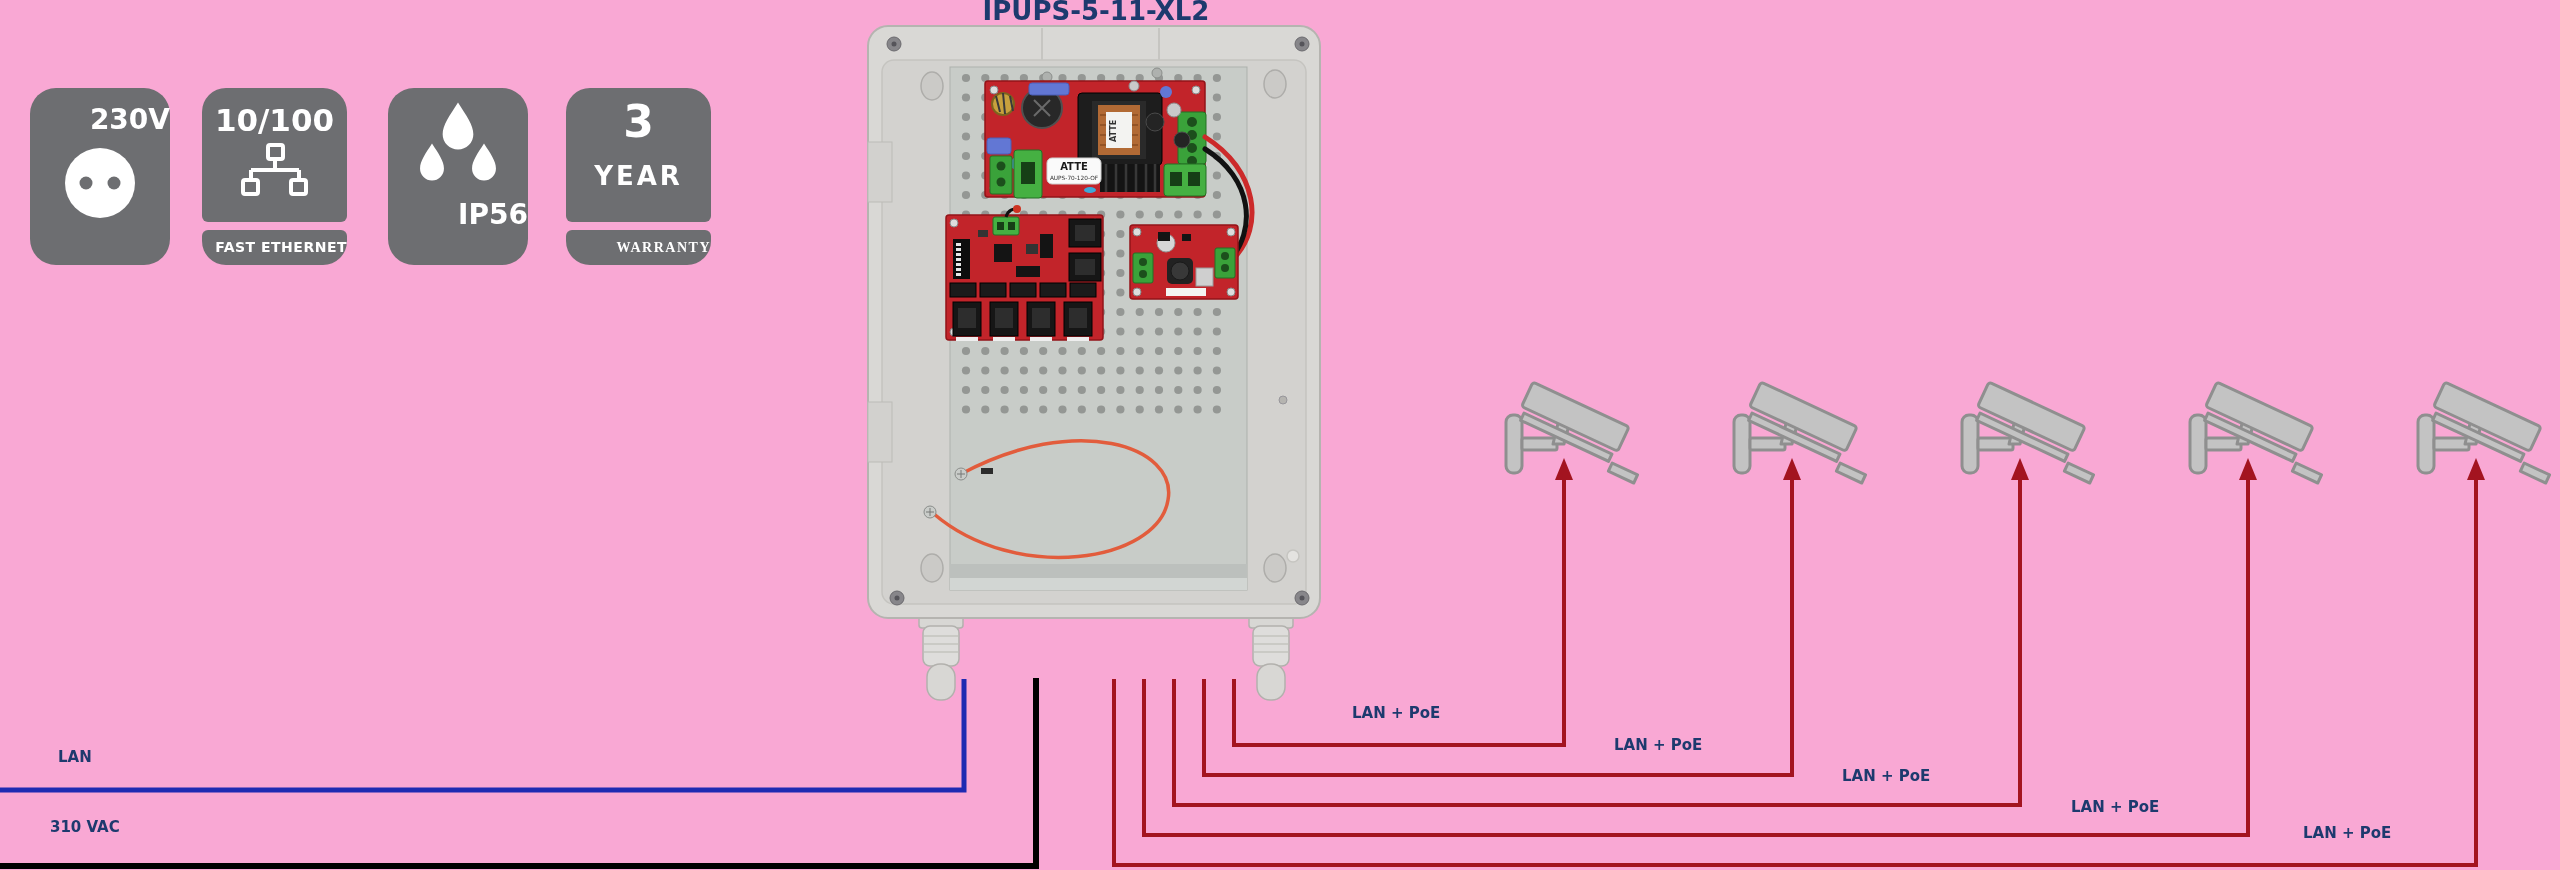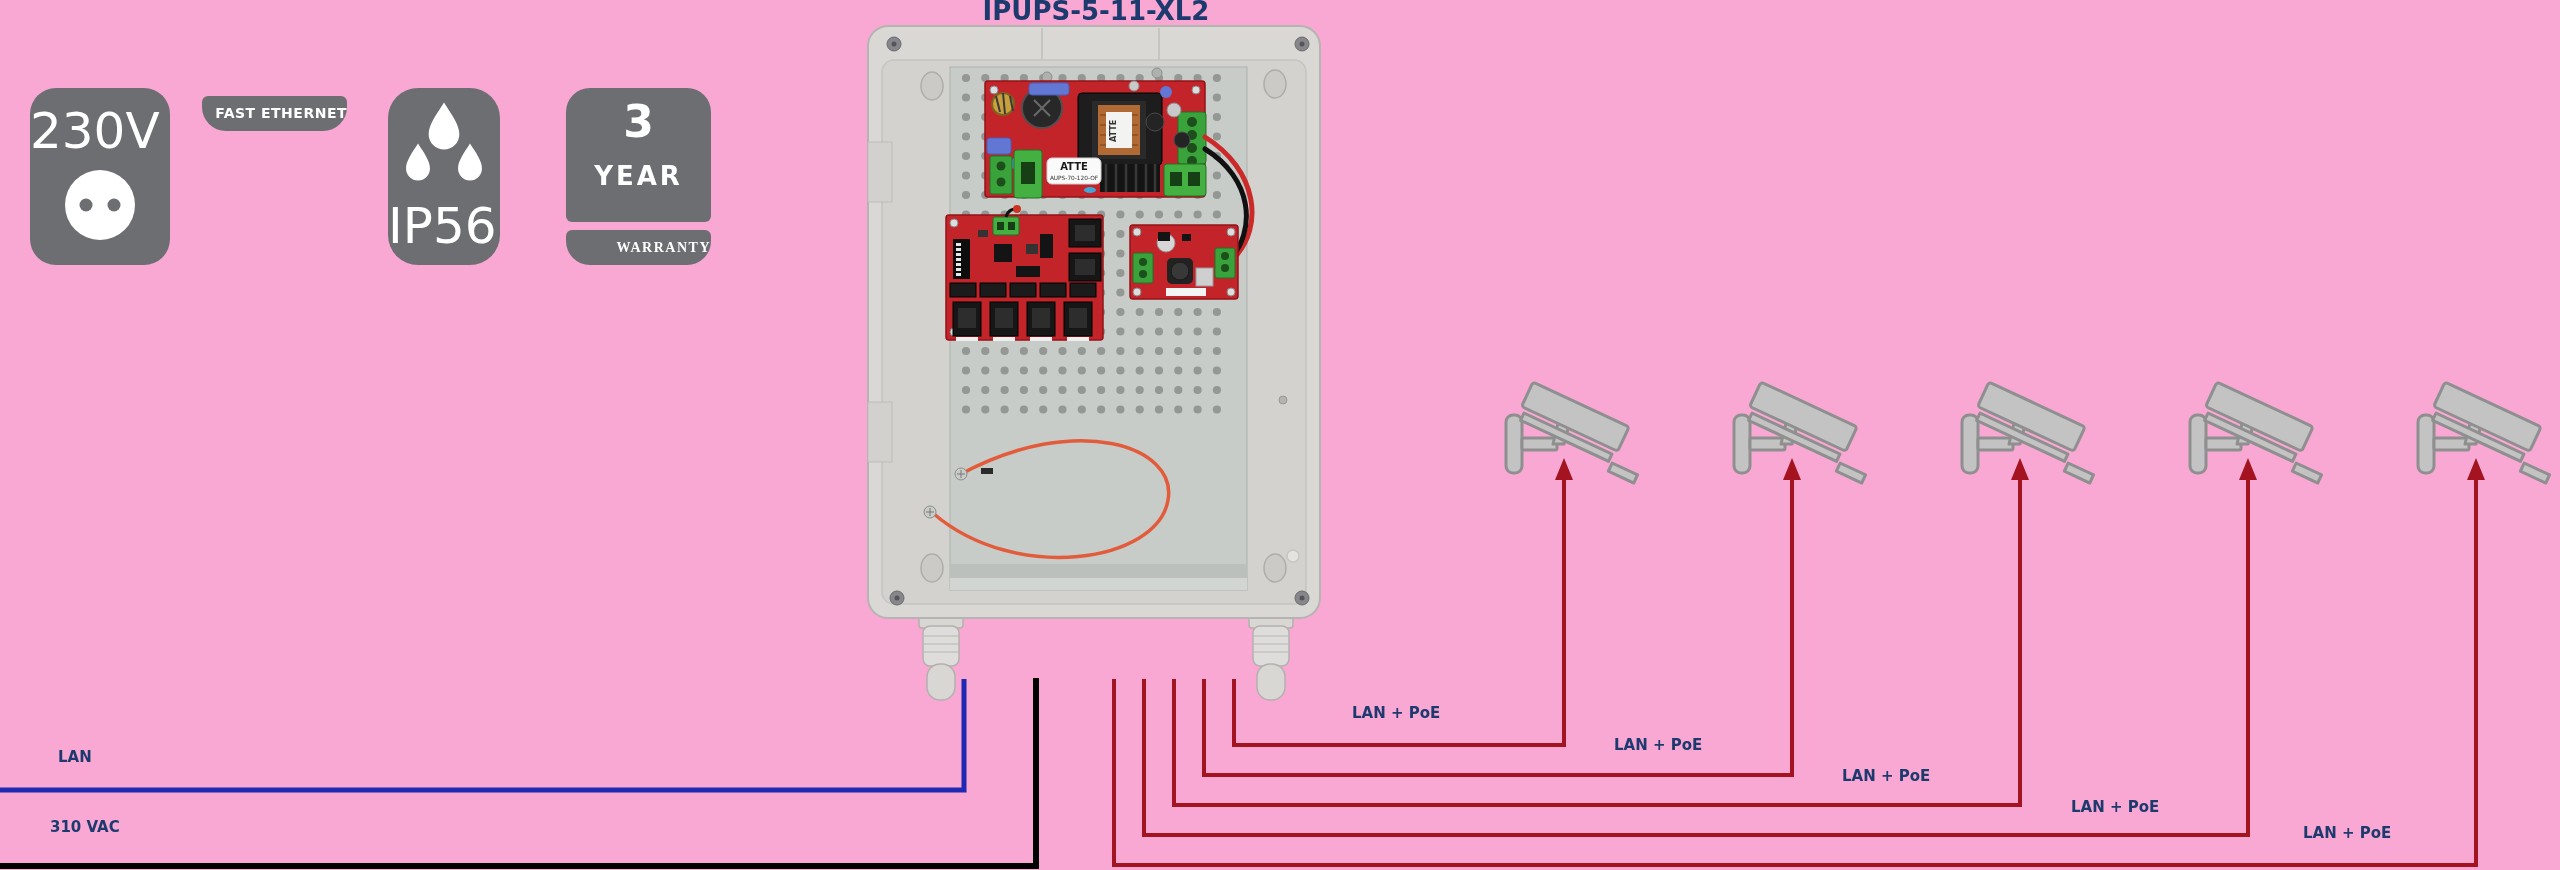--- a/index.html
+++ b/index.html
@@ -10,21 +10,21 @@
   
   .title{position:absolute;left:866px;top:-4px;width:460px;text-align:center;
          font-size:26px;font-weight:bold;color:#1d3a6e;letter-spacing:0px;}
   
   .badge{position:absolute;top:88px;}
   .badge-round{height:177px;background:#6d6e71;border-radius:26px;}
   .badge-main{height:134px;background:#6d6e71;border-radius:24px 24px 6px 6px;}
   .badge-strip{margin-top:8px;height:35px;background:#6d6e71;border-radius:6px 6px 24px 24px;
                color:#fff;font-weight:bold;font-size:14px;line-height:35px;text-align:right;
                letter-spacing:0.5px;}
-  .badge-big{color:#fff;font-weight:normal;font-size:50px;text-align:left;line-height:1;}
+  .badge-big{color:#fff;font-weight:bold;font-size:28px;text-align:right;line-height:1;}
   .badge-mid{color:#fff;font-weight:bold;font-size:31px;text-align:center;line-height:1;padding-top:17px;}
   .badge-num{color:#fff;font-weight:bold;font-size:44px;text-align:center;line-height:1;padding-top:12px;}
   .badge-year{color:#fff;font-weight:bold;font-size:26px;text-align:center;line-height:1;
               letter-spacing:3px;margin-top:19px;}
   .icon-svg{margin:0 auto;}
   
   .line-label{position:absolute;font-size:15px;font-weight:bold;color:#1d3a6e;white-space:nowrap;}
   
   .camera{position:absolute;top:370px;width:160px;height:120px;}
 </style>
@@ -57,24 +57,35 @@
   <div class="badge badge-round" style="left:30px;width:140px;">
     <div class="badge-big" style="padding-top:18px;">230V</div>
     <svg class="icon-svg" width="82" height="82" viewBox="0 0 82 82" style="margin-top:8px;">
       <circle cx="41" cy="41" r="35" fill="#ffffff"></circle>
       <circle cx="27" cy="41" r="6.5" fill="#6d6e71"></circle>
       <circle cx="55" cy="41" r="6.5" fill="#6d6e71"></circle>
     </svg>
   </div>
 
   <div class="badge" style="left:202px;width:145px;">
+    <div class="badge-main">
+      <div class="badge-mid">10/100</div>
+      <svg class="icon-svg" width="80" height="58" viewBox="0 0 80 58" style="margin-top:6px;">
+        <g fill="none" stroke="#ffffff" stroke-width="4">
+          <rect x="33" y="3" width="15" height="14" rx="2"></rect>
+          <path d="M40,17 V28 M16,28 H64 M16,28 V38 M64,28 V38"></path>
+          <rect x="8" y="38" width="15" height="14" rx="2"></rect>
+          <rect x="56" y="38" width="15" height="14" rx="2"></rect>
+        </g>
+      </svg>
+    </div>
     <div class="badge-strip">FAST ETHERNET</div>
   </div>
 
-  <div class="badge badge-round" style="left:388px;width:112px;border-radius:30px;">
+  <div class="badge badge-round" style="left:388px;width:140px;">
     <svg class="icon-svg" width="104" height="92" viewBox="0 0 104 92" style="margin-top:12px;">
       <g fill="#ffffff">
         <path transform="translate(52,26) scale(1.18)" d="M0,-20 C7,-9 13,-1 13,7 A13,13 0 1 1 -13,7 C-13,-1 -7,-9 0,-20 Z"></path>
         <path transform="translate(26,62) scale(0.92)" d="M0,-20 C7,-9 13,-1 13,7 A13,13 0 1 1 -13,7 C-13,-1 -7,-9 0,-20 Z"></path>
         <path transform="translate(78,62) scale(0.92)" d="M0,-20 C7,-9 13,-1 13,7 A13,13 0 1 1 -13,7 C-13,-1 -7,-9 0,-20 Z"></path>
       </g>
     </svg>
     <div class="badge-big" style="margin-top:9px;">IP56</div>
   </div>
 

